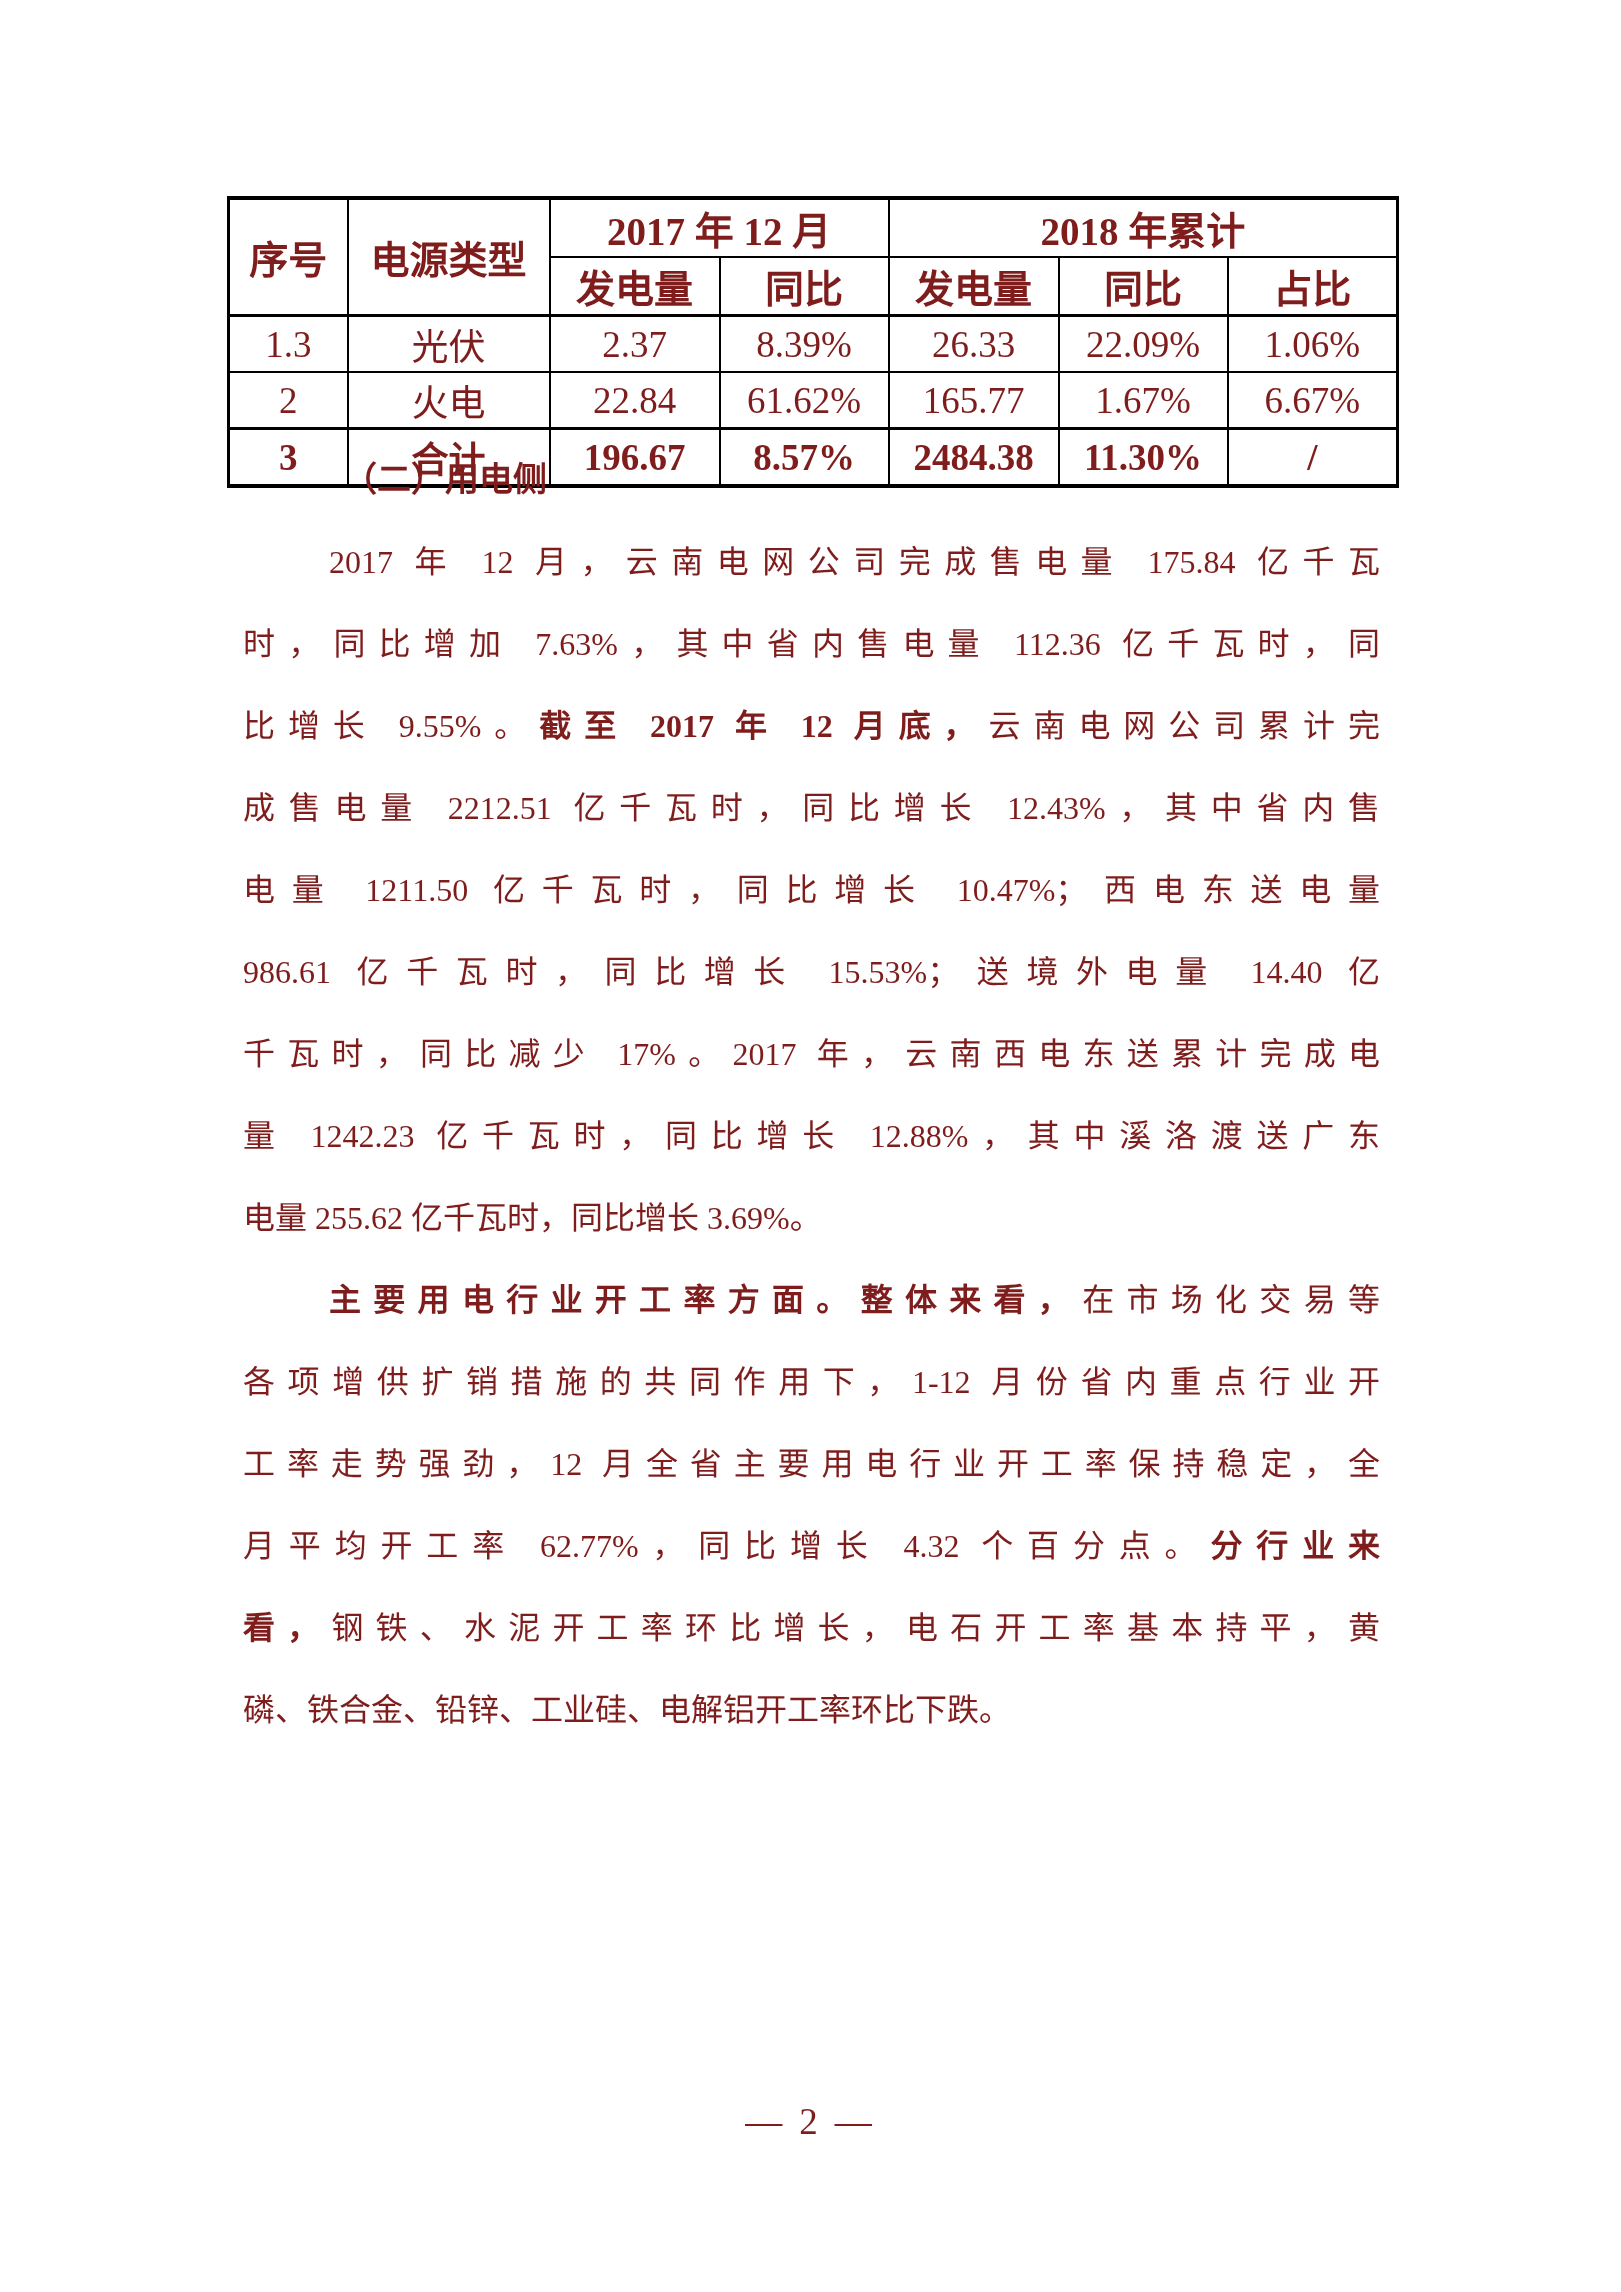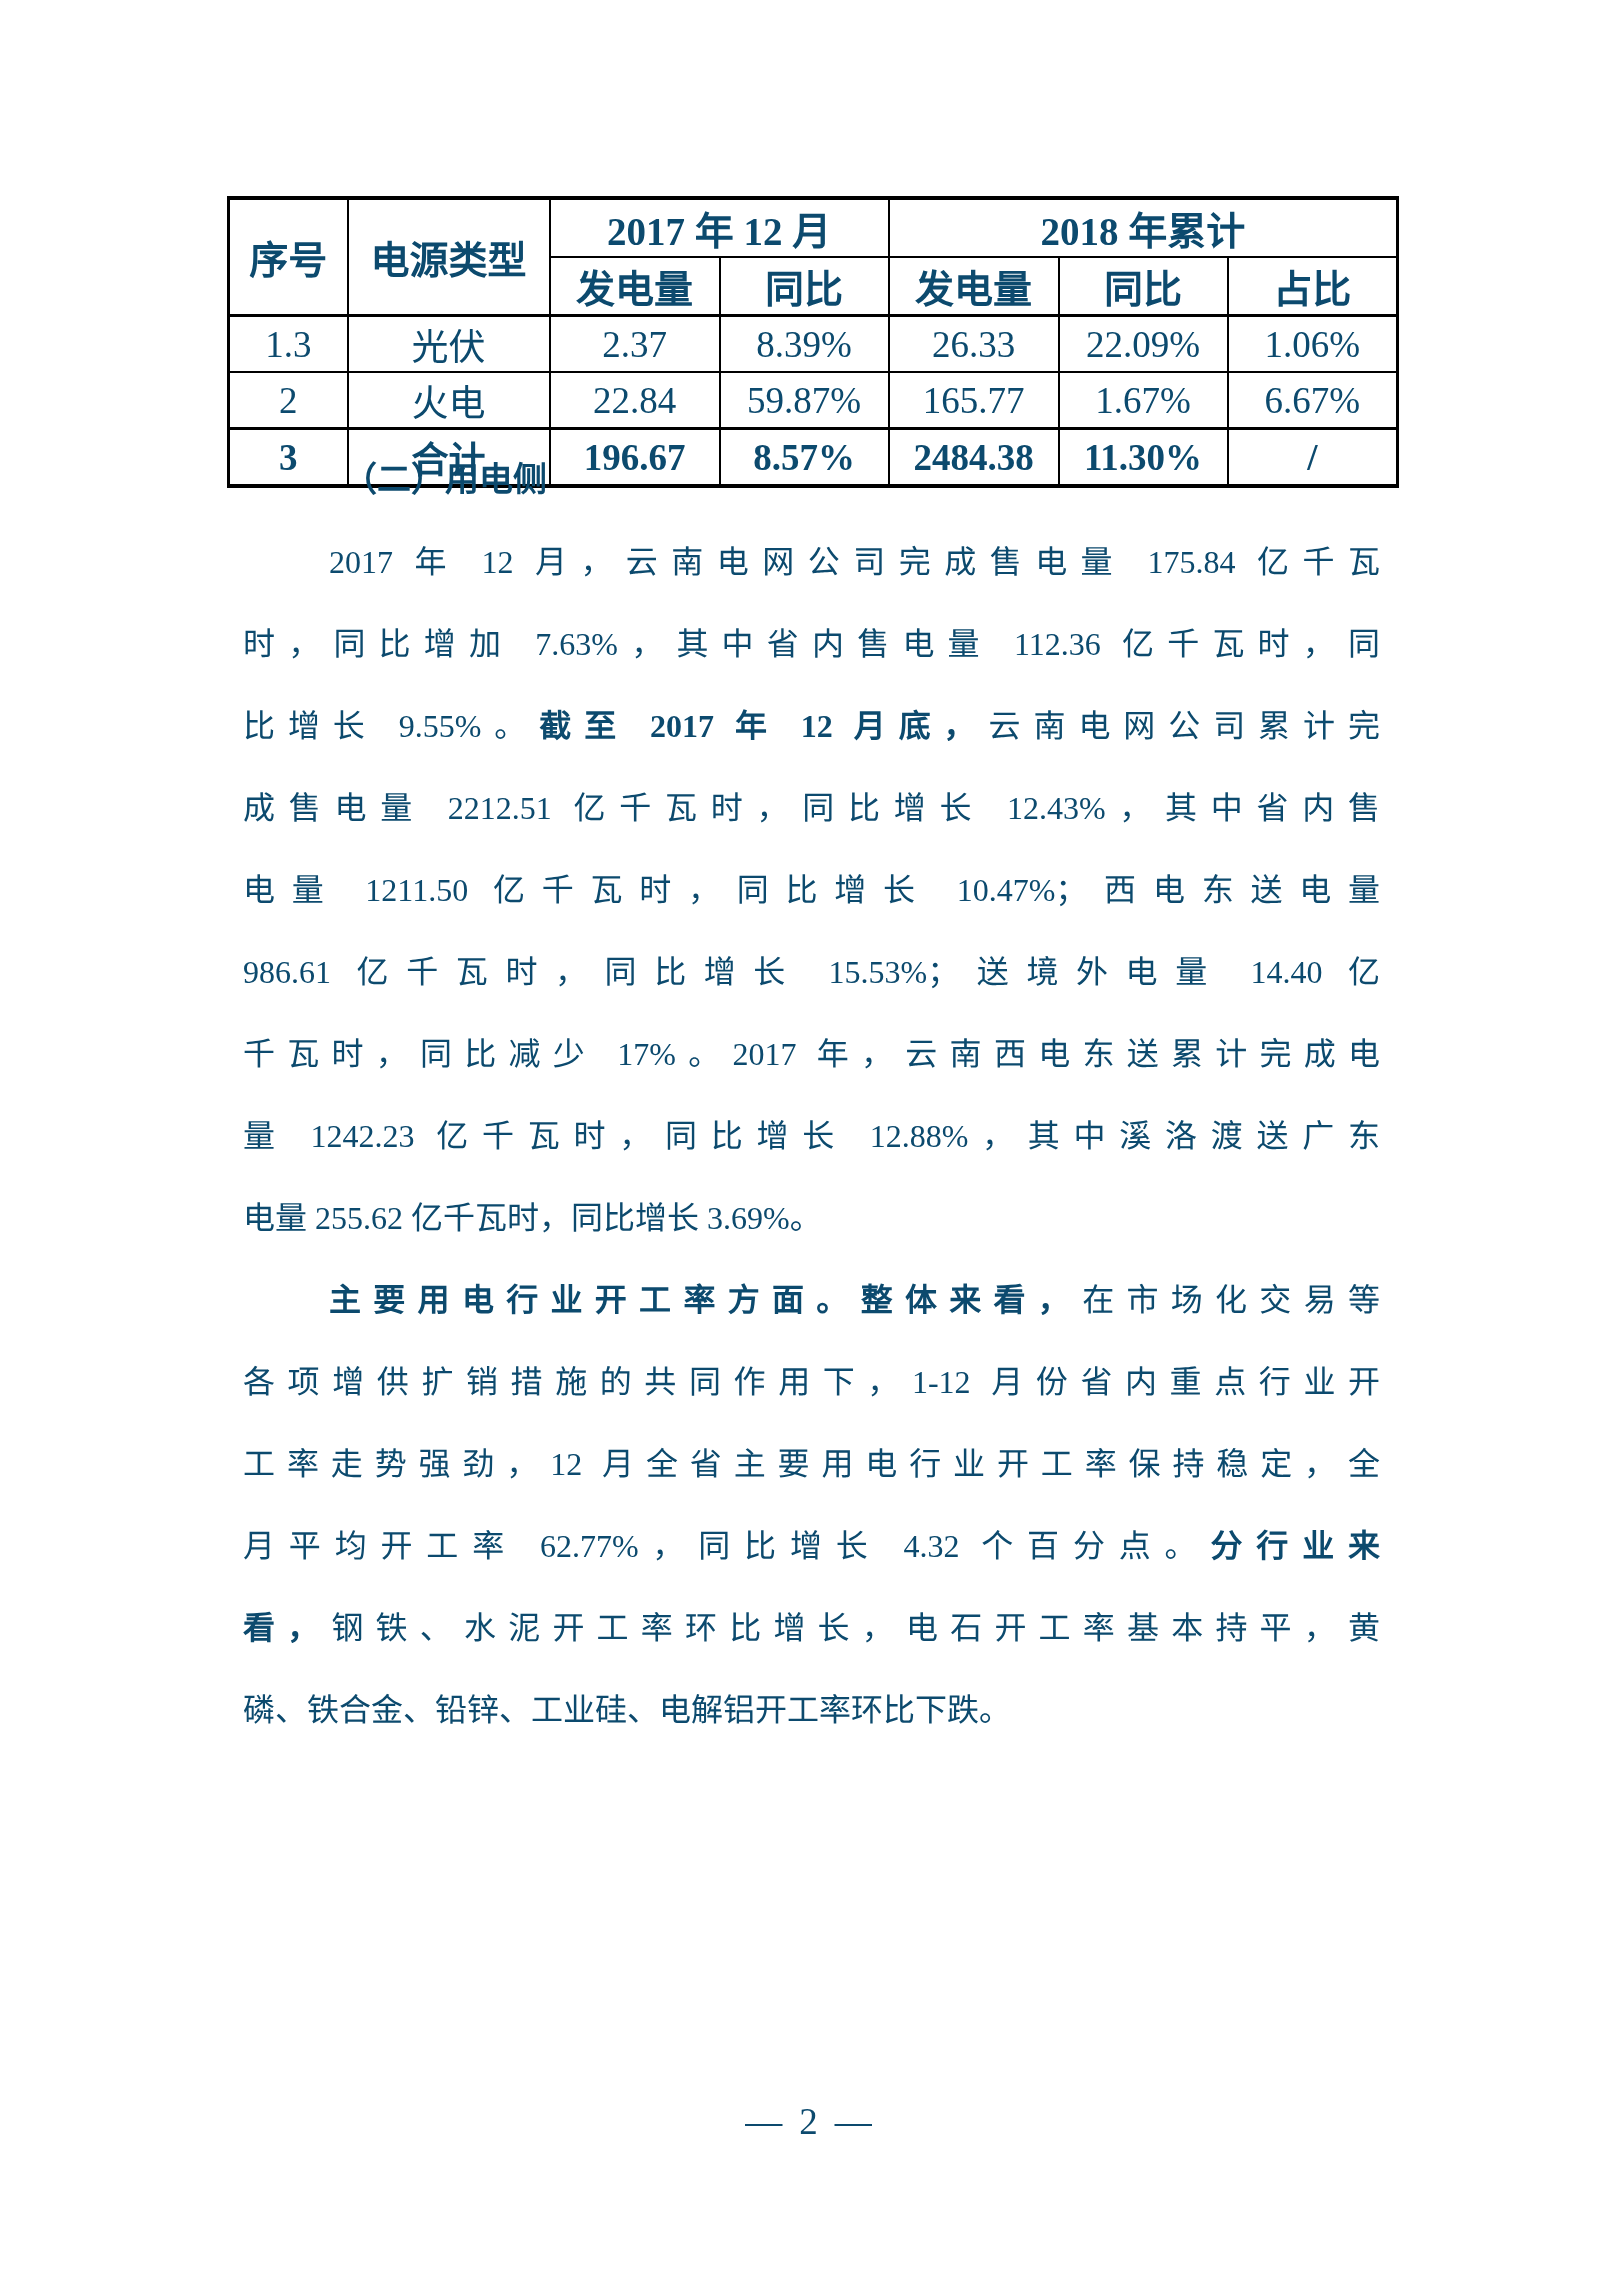--- a/index.html
+++ b/index.html
@@ -4,21 +4,21 @@
 <style>
   * { margin: 0; padding: 0; box-sizing: border-box; }
   html, body { background: #888; }
   .page {
     position: relative;
     width: 1621px;
     height: 2293px;
     background: #ffffff;
     margin: 0 auto;
     font-family: "Liberation Serif", "DejaVu Serif", serif;
-    color: #0c4a6e;
+    color: #7f1d1d;
     overflow: hidden;
   }
 
   
   table.power {
     position: absolute;
     left: 227px;
     top: 196px;
     width: 1166px;
     border-collapse: collapse;
@@ -125,21 +125,21 @@
           <td>2.37</td>
           <td>8.39%</td>
           <td>26.33</td>
           <td>22.09%</td>
           <td>1.06%</td>
         </tr>
         <tr class="r1">
           <td>2</td>
           <td>火电</td>
           <td>22.84</td>
-          <td>59.87%</td>
+          <td>61.62%</td>
           <td>165.77</td>
           <td>1.67%</td>
           <td>6.67%</td>
         </tr>
         <tr class="r2 bold">
           <td>3</td>
           <td>合计</td>
           <td>196.67</td>
           <td>8.57%</td>
           <td>2484.38</td>

